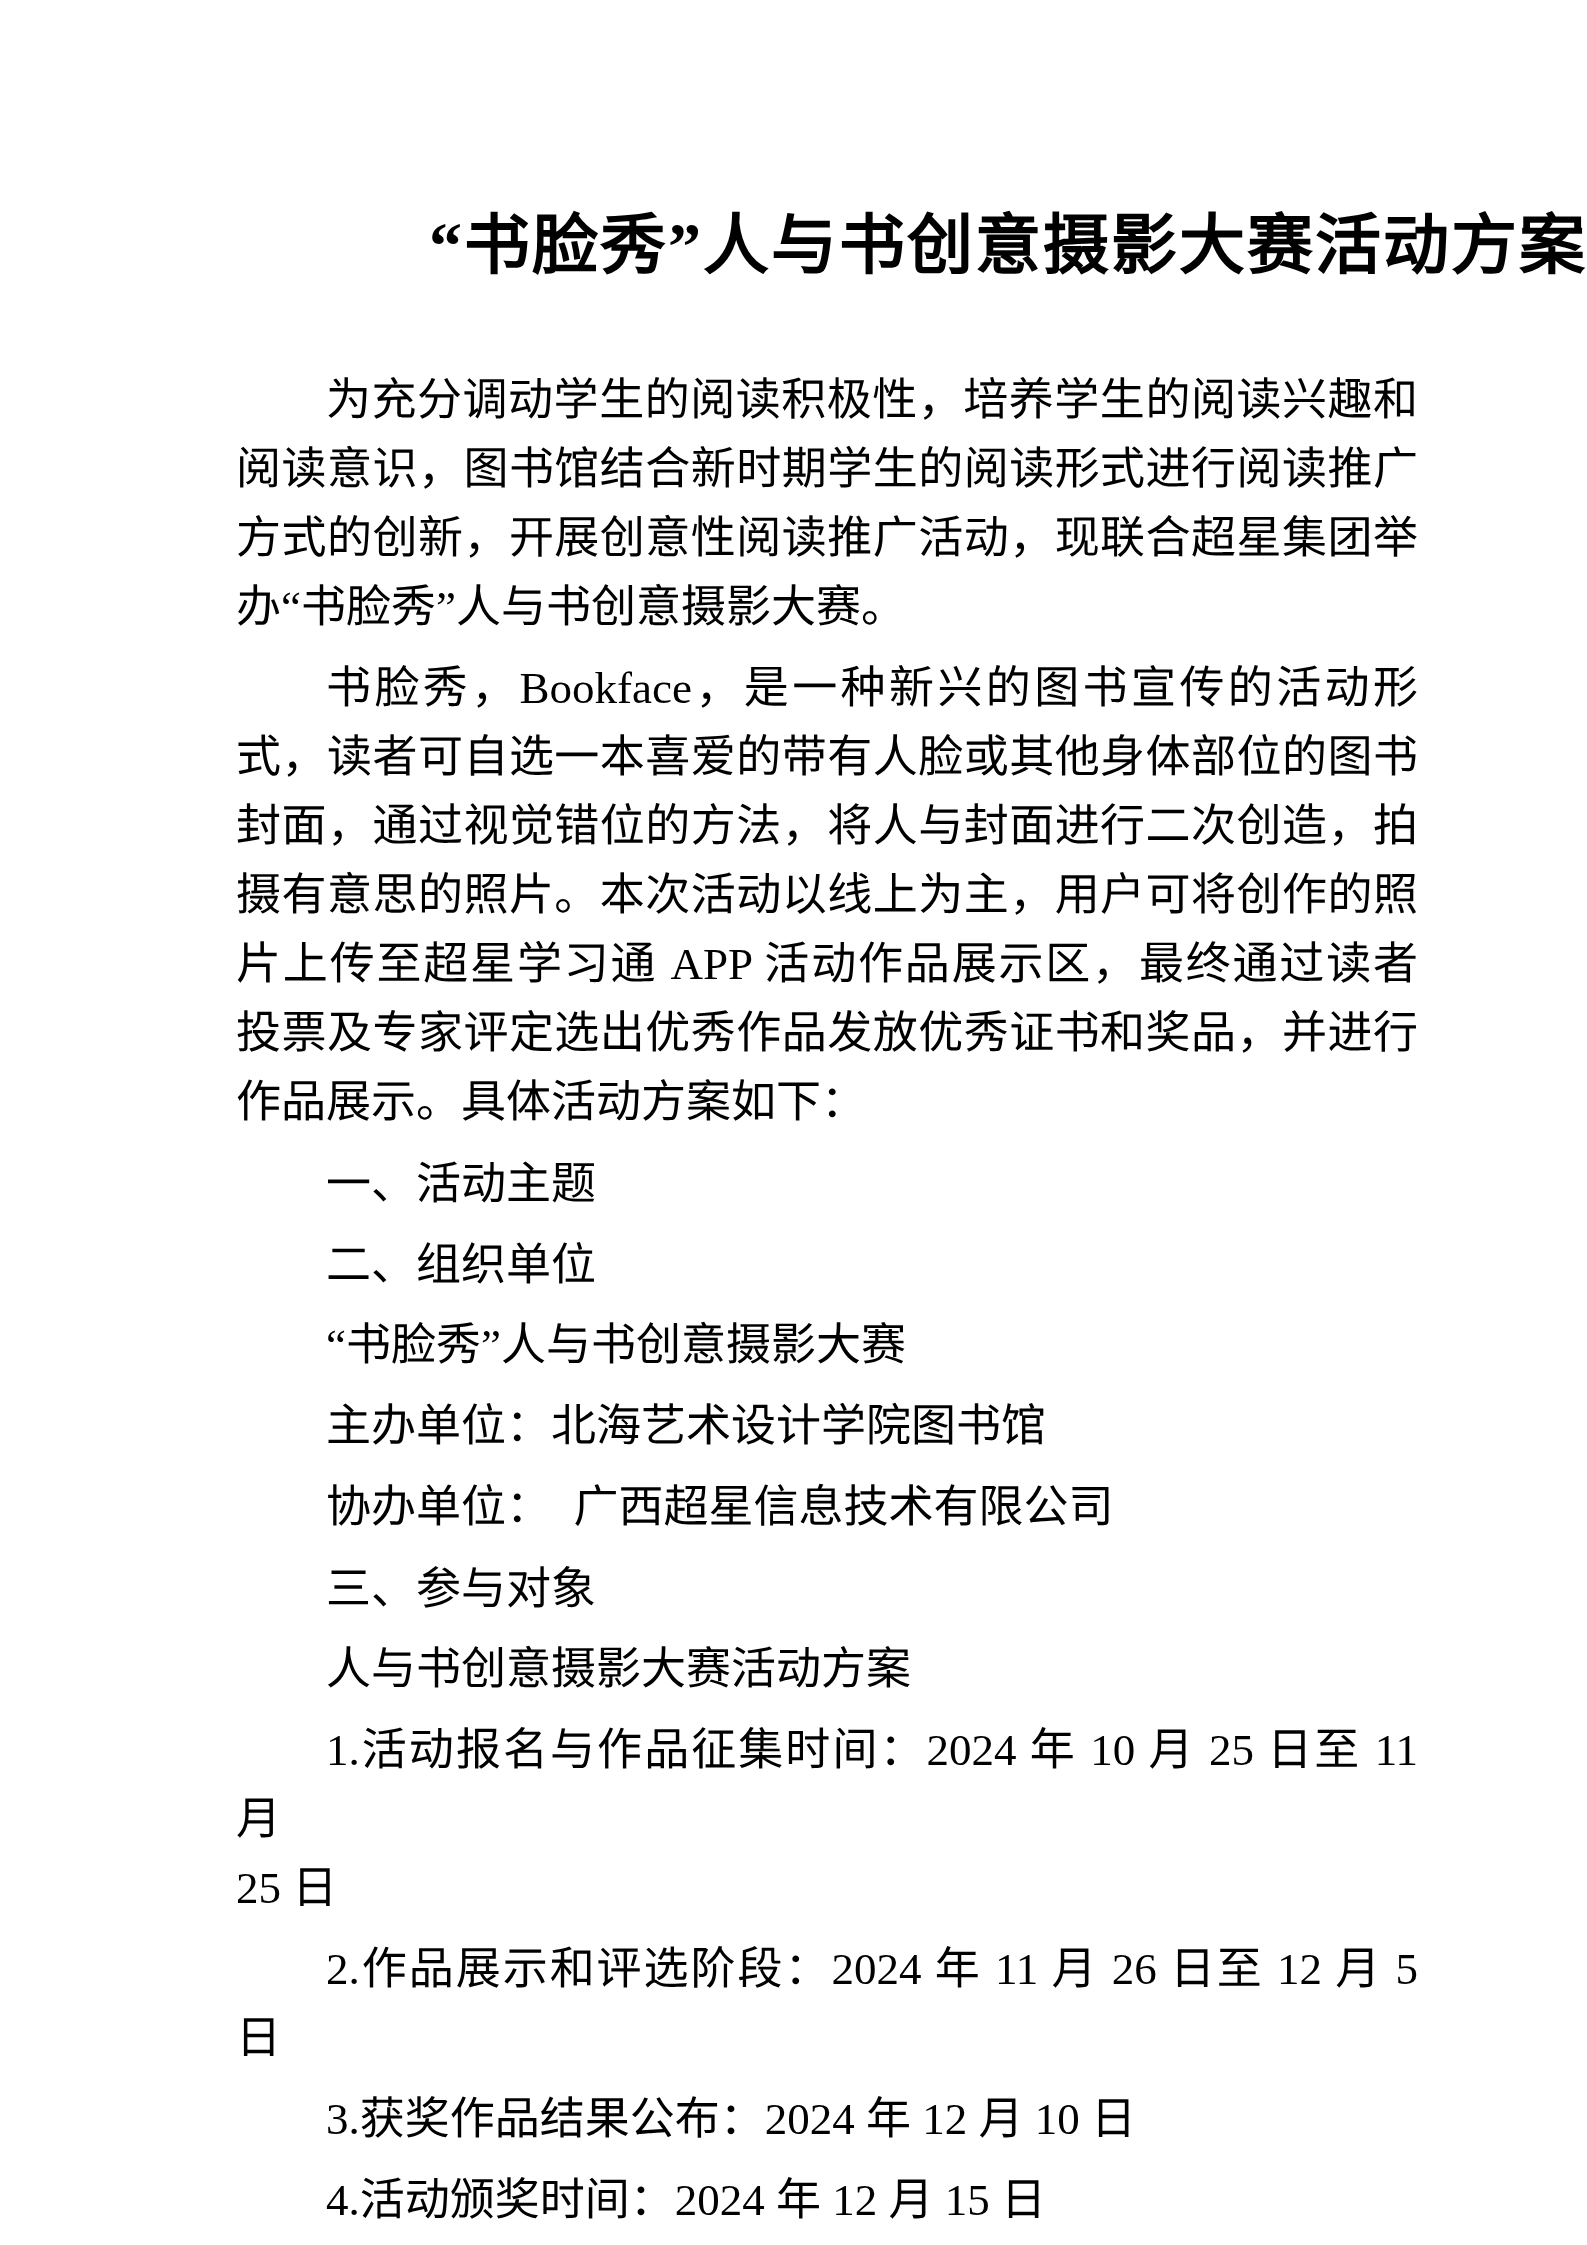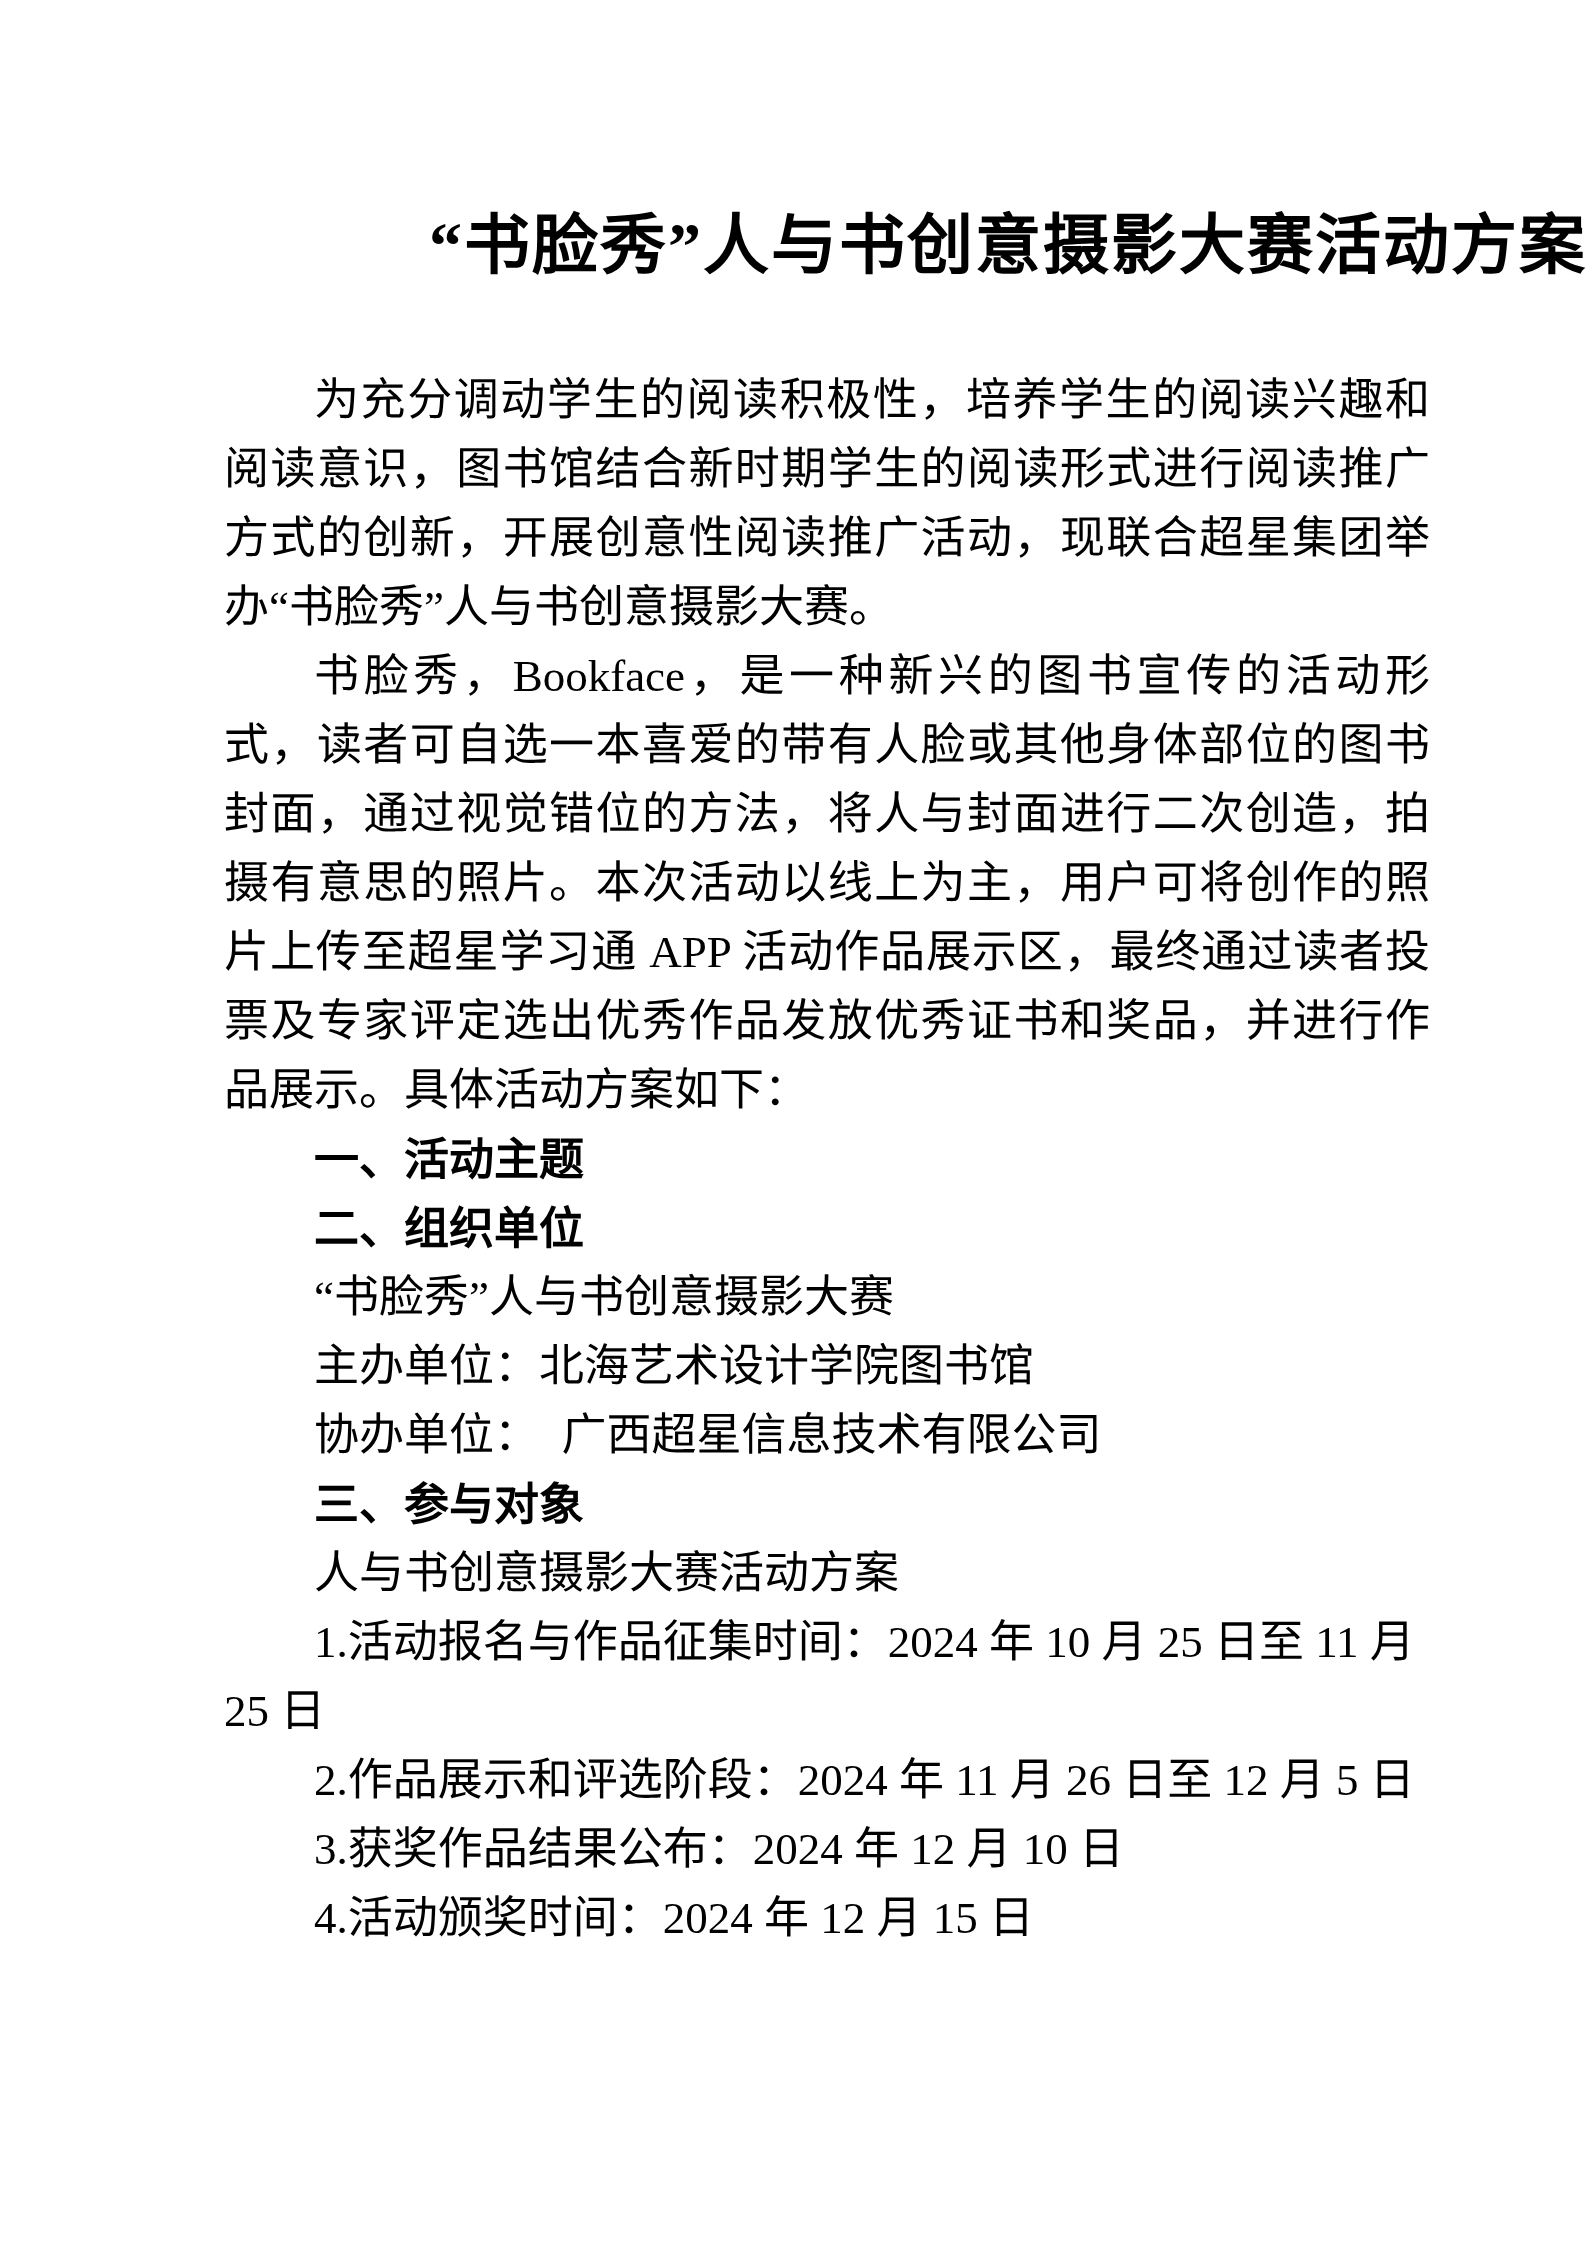--- a/index.html
+++ b/index.html
@@ -33,26 +33,26 @@
     margin-top: 70px;
     font-family: "Liberation Serif", "DejaVu Serif", serif;
     font-size: 45px;
     line-height: 69px;
     color: #000000;
     text-align: justify;
   }
   .block {
     text-indent: 2em;
     white-space: pre-wrap;
-    margin: 0;
+    margin: 12px;
     padding: 0;
   }
   .block.heading {
     font-family: "Liberation Sans", "DejaVu Sans", sans-serif;
-    font-weight: bold;
+    font-weight: normal;
     text-align: left;
   }
 </style>
 </head>
 <body>
 
 <div class="page">
 
   <div class="doc-title">“书脸秀”人与书创意摄影大赛活动方案</div>
 

